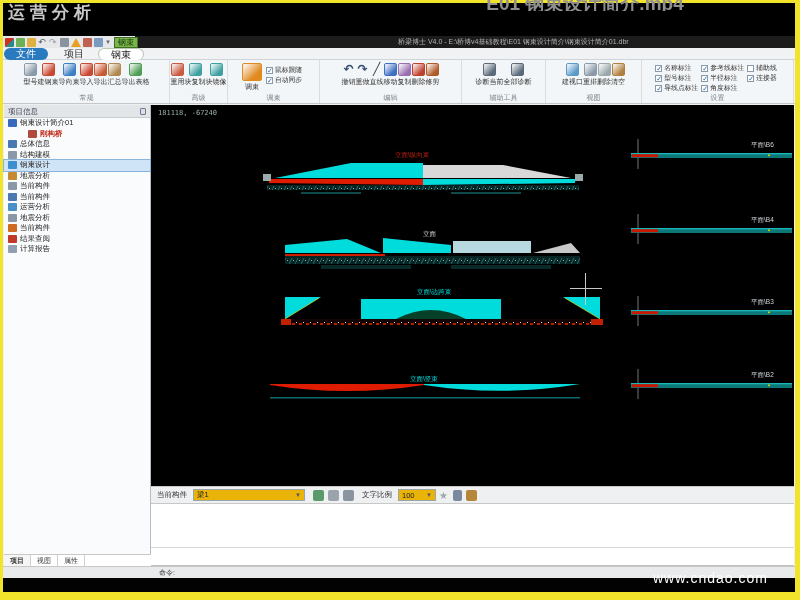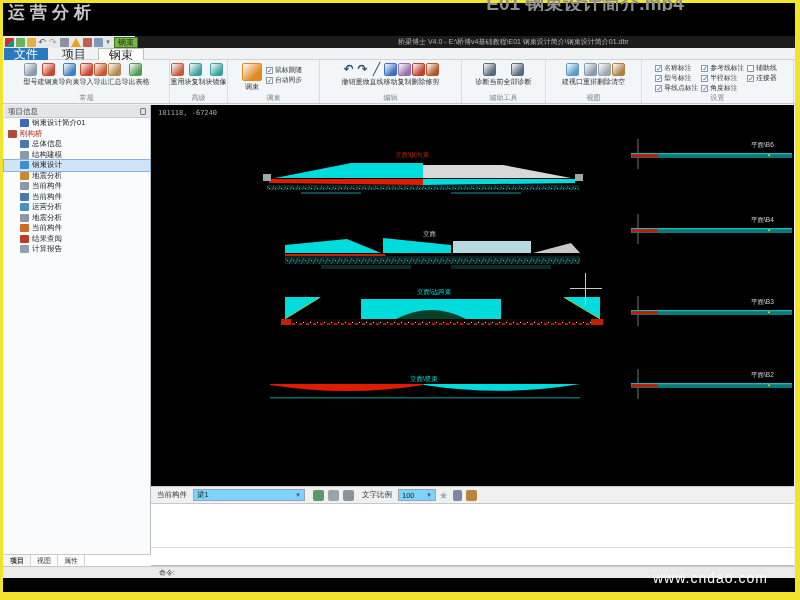--- a/index.html
+++ b/index.html
@@ -24,21 +24,21 @@
     display:flex; align-items:center; gap:2px; padding-left:2px; }
   #tb-dark { position:absolute; left:135px; top:36px; width:660px; height:12px; background:#1c1c1c; }
   #win-title { position:absolute; left:263px; top:1px; font-size:7px; color:#b2b2b2; white-space:nowrap; }
   .qicon { width:9px; height:9px; border-radius:1px; }
   #badge { position:absolute; left:114px; top:37px; background:#79b54a; border:1px solid #3f6f22;
     color:#10300a; font-size:8px; line-height:9px; padding:0 3px; z-index:5; }
 
   
   #tabsrow { position:absolute; left:3px; top:48px; width:792px; height:12px; background:#f0f2f4;
     border-bottom:1px solid #d0d4d8; }
-  .tab { position:absolute; top:0; height:12px; font-size:12px; text-align:center; line-height:12px; }
+  .tab { position:absolute; top:0; height:12px; font-size:10px; text-align:center; line-height:12px;border-radius:6px; }
   .tab.file { left:1px; width:44px; background:#2a7ac0; color:#fff; }
   .tab.plain { left:49px; width:44px; color:#333; }
   .tab.active { left:95px; width:46px; background:#fff; color:#222;
     border:1px solid #b8c8b0; border-bottom:0; }
 
   
   #ribbon { position:absolute; left:3px; top:60px; width:792px; height:44px; background:#f3f6f8;
     border-bottom:1px solid #c6c6c6; }
   .rgroup { position:absolute; top:0; height:43px; border-right:1px solid #dcdcdc; }
   .rbody { position:absolute; left:0; top:1px; right:0; height:33px; display:flex;
@@ -57,24 +57,24 @@
     line-height:6px; color:#2a6ab0; text-align:center; margin-right:2px; flex:0 0 auto; }
   .chk .ctext { font-size:6.8px; color:#333; white-space:nowrap; }
 
   
   #sidepanel { position:absolute; left:4px; top:105px; width:147px; height:449px; background:#fafbfc;
     border-right:1px solid #b8bcc0; }
   #sp-head { height:13px; background:#e2e6e9; border-bottom:1px solid #c8ccd0; font-size:7.5px;
     color:#445; line-height:13px; padding-left:4px; position:relative; }
   #pin { position:absolute; right:4px; top:3px; width:6px; height:7px; border:1px solid #778;
     border-radius:1px; background:#dde; }
-  .trow { display:flex; align-items:center; height:10.5px; padding-left:16px; white-space:nowrap; }
+  .trow { display:flex; align-items:center; height:10.5px; padding-left:4px; white-space:nowrap; }
   .trow .ticon { width:9px; height:8px; border-radius:1px; margin-right:3px; flex:0 0 auto; }
   .trow .tlabel { font-size:7.5px; color:#222; }
-  .trow.lvl1 { padding-left:4px; }
+  .trow.lvl1 { padding-left:24px;font-weight:bold; }
   .trow.lvl2 { }
   .trow.red .tlabel { color:#c03020; }
   .trow.sel { background:#cfe4f7; outline:1px solid #8ab4dc; }
   #sp-tabs { position:absolute; left:4px; top:554px; width:147px; height:13px; background:#fff;
     border-top:1px solid #c8c8c8; display:flex; }
   .sp-tab { font-size:7px; color:#444; padding:1px 6px 0 6px; border-right:1px solid #d0d0d0; }
   .sp-tab.on { background:#f6f6f6; font-weight:bold; }
 
   
   #canvas { position:absolute; left:151px; top:105px; width:643px; height:381px; background:#000; overflow:hidden; }
@@ -84,21 +84,21 @@
   .elabel { font-size:6.5px; }
   .plabel { font-size:6.5px; fill:#cfd4d8; }
   #xh-h,#xh-v { position:absolute; background:#c8c8c8; z-index:10; }
   #xh-h { left:419px; top:183px; width:32px; height:1px; }
   #xh-v { left:434px; top:168px; width:1px; height:32px; }
 
   
   #btoolbar { position:absolute; left:151px; top:486px; width:643px; height:18px; background:#eef0f2;
     border-top:1px solid #c8c8c8; border-bottom:1px solid #c8c8c8; display:flex; align-items:center; }
   .bt-label { font-size:7.5px; color:#333; margin:13px 6px; white-space:nowrap; }
-  .bt-select { height:12px; background:#7dd3fc; border:1px solid #9aa4ac; font-size:7.5px; color:#222;
+  .bt-select { height:12px; background:#eab308; border:1px solid #9aa4ac; font-size:7.5px; color:#222;
     display:flex; align-items:center; justify-content:space-between; padding:0 3px; }
   .bt-select .ar { font-size:6px; color:#556; }
   .bt-ic { width:11px; height:11px; border-radius:2px; margin:0 2px; }
   .bt-star { font-size:10px; color:#9aa; margin:0 3px; }
 
   
   #logarea { position:absolute; left:151px; top:504px; width:643px; height:62px; background:#fff;
     border-bottom:1px solid #c0c0c0; }
   #logdiv { position:absolute; left:0; top:43px; width:643px; height:1px; background:#d8d8d8; }
   #statusbar { position:absolute; left:3px; top:566px; width:792px; height:12px; background:#e8eaec;

